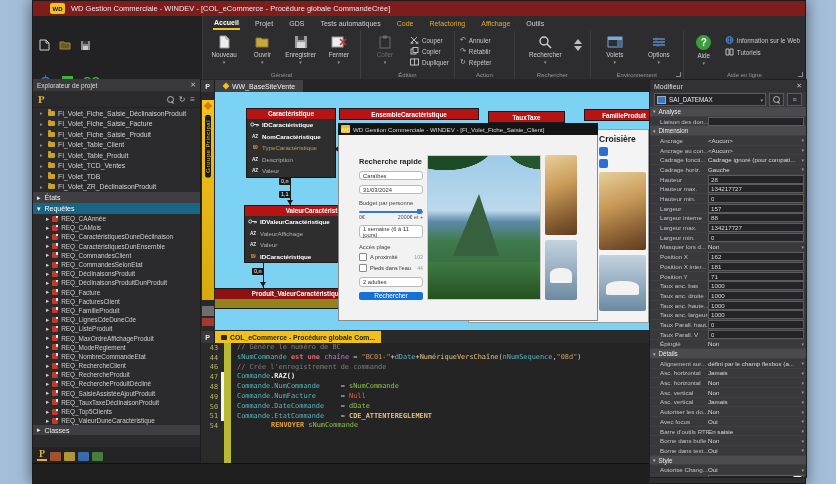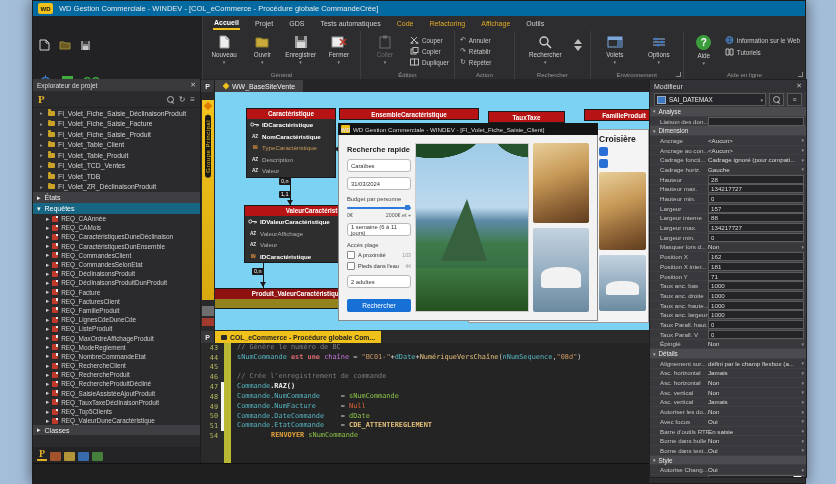--- a/index.html
+++ b/index.html
@@ -3,21 +3,21 @@
 <meta charset="utf-8">
 <style>
   html,body{margin:0;padding:0;width:836px;height:484px;overflow:hidden;
     font-family:"Liberation Sans",sans-serif;-webkit-font-smoothing:antialiased;}
   .abs{position:absolute;}
   #desktop{position:relative;width:836px;height:484px;background:#a4bdd9;}
   #app{position:absolute;left:32px;top:0;width:774px;height:484px;background:#2e2e30;
     box-shadow:0 0 14px rgba(0,0,0,.55);border:1px solid #1c1c1c;box-sizing:border-box;}
 
   
-  #titlebar{left:0;top:0;width:100%;height:15px;background:#0369a1;display:flex;align-items:center;padding-left:5px;box-sizing:border-box;}
+  #titlebar{left:0;top:0;width:100%;height:15px;background:#7f1d1d;display:flex;align-items:center;padding-left:17px;box-sizing:border-box;}
   .wd-logo{width:15px;height:11px;background:#f0c11a;border-radius:2px;color:#111;font-size:6px;font-weight:bold;
     display:flex;align-items:center;justify-content:center;flex:none;}
   #title-text{color:#e9e9e9;font-size:7.5px;margin-left:6px;white-space:nowrap;}
 
   
   #header{left:0;top:15px;width:100%;height:63px;background:#2d2d2f;display:flex;}
   #quickbar{width:170px;flex:none;background:#222224;padding:3px 6px;box-sizing:border-box;border-right:1px solid #3a3a3a;}
   .qrow{display:flex;align-items:center;gap:9px;height:20px;margin-top:16px;}
   .qico{color:#b9b9b9;font-size:10px;line-height:10px;}
   .qcaret{color:#8a8a8a;font-size:5px;}
@@ -109,21 +109,21 @@
   .photo{border-radius:2px;}
   .ph-bedroom{background:linear-gradient(160deg,#e8cf9a 0%,#c89a58 40%,#8a5f33 75%,#5e3d1e 100%);}
   .ph-cruise{background:linear-gradient(180deg,#c3d2de 0%,#93acc0 55%,#6b8aa0 100%);position:relative;overflow:hidden;}
   .ph-cruise:after{content:"";position:absolute;left:15%;right:15%;bottom:28%;height:26%;background:#f2f2f2;border-radius:40% 40% 10% 10%;}
 
   
   #preview{position:absolute;left:123px;top:31px;width:260px;height:198px;}
   #preview-title{height:12px;background:#141414;display:flex;align-items:center;gap:3px;padding:0 3px;}
   .wd-mini{width:9px;height:8px;background:#f0c11a;border-radius:1px;color:#111;font-size:4.5px;font-weight:bold;display:flex;align-items:center;justify-content:center;}
   #preview-title span{color:#ddd;font-size:6.2px;white-space:nowrap;overflow:hidden;}
-  #preview-body{height:186px;background:#f2f2f2;border:1px solid #8a8a8a;border-top:none;box-sizing:border-box;display:flex;gap:4px;padding:8px;}
+  #preview-body{height:186px;background:#f2f2f2;border:1px solid #8a8a8a;border-top:none;box-sizing:border-box;display:flex;gap:4px;padding:20px;}
   #form-col{width:64px;flex:none;display:flex;flex-direction:column;}
   #form-col .fh{font-size:7.5px;font-weight:bold;color:#222;margin:2px 0 5px 0;}
   .pinput{height:11px;background:#fff;border:1px solid #b9b9b9;border-radius:3px;font-size:5.8px;color:#333;
     display:flex;align-items:center;padding:0 3px;margin-bottom:5px;}
   .plabel{font-size:5.8px;color:#444;margin:1px 0 3px 0;}
   .slider{position:relative;height:5px;margin-bottom:2px;}
   .slider .track{position:absolute;left:0;right:0;top:2px;height:2px;background:#2f79d8;border-radius:1px;}
   .slider .knob{position:absolute;right:1px;top:0;width:5px;height:5px;background:#2f79d8;border-radius:1px;}
   .minmax{display:flex;justify-content:space-between;font-size:5.3px;color:#555;margin-bottom:5px;}
   .chkrow{display:flex;align-items:center;gap:3px;font-size:5.6px;color:#333;margin-bottom:3px;}
@@ -782,26 +782,20 @@
               <span class="obar"></span>
               <pre><span class="tk cm">// Génère le numéro de BC</span></pre>
             </div>
             <div class="cl">
               <span class="ln">44</span>
               <span class="chgbar"></span>
               <span class="obar"></span>
               <pre><span class="tk var">sNumCommande</span><span class="tk pl"> </span><span class="tk kw">est une</span><span class="tk pl"> </span><span class="tk type">chaîne</span><span class="tk pl"> = </span><span class="tk str">"BC01-"</span><span class="tk pl">+</span><span class="tk var">dDate</span><span class="tk pl">+</span><span class="tk fn">NumériqueVersChaîne</span><span class="tk pl">(</span><span class="tk var">nNumSequence</span><span class="tk pl">,</span><span class="tk str">"08d"</span><span class="tk pl">)</span></pre>
             </div>
             <div class="cl">
-              <span class="ln">45</span>
-              <span class="chgbar"></span>
-              <span class="obar"></span>
-              <pre></pre>
-            </div>
-            <div class="cl">
               <span class="ln">46</span>
               <span class="chgbar"></span>
               <span class="obar"></span>
               <pre><span class="tk cm">// Crée l'enregistrement de commande</span></pre>
             </div>
             <div class="cl chg">
               <span class="ln">47</span>
               <span class="chgbar"></span>
               <span class="obar"></span>
               <pre><span class="tk var">Commande</span><span class="tk meth">.RAZ()</span></pre>

